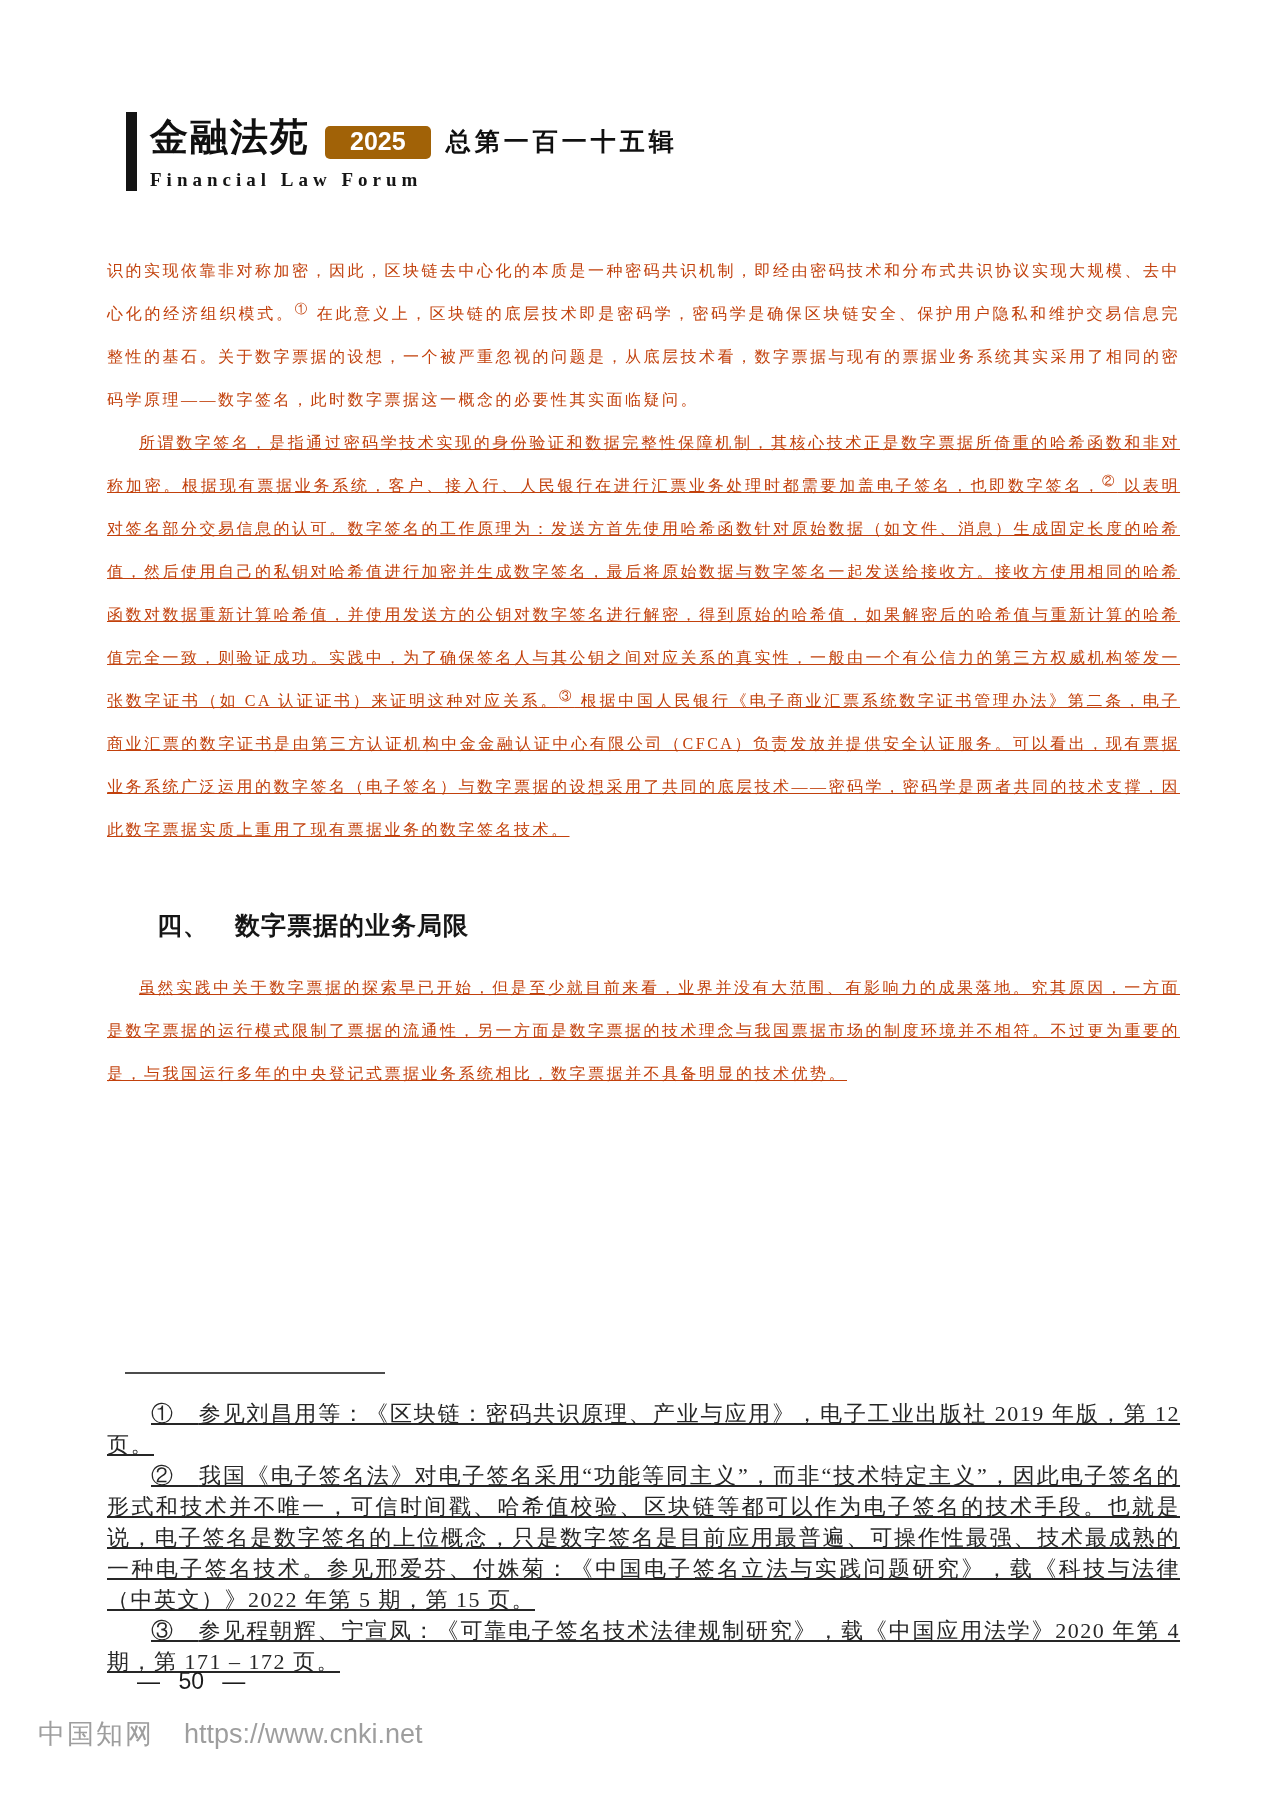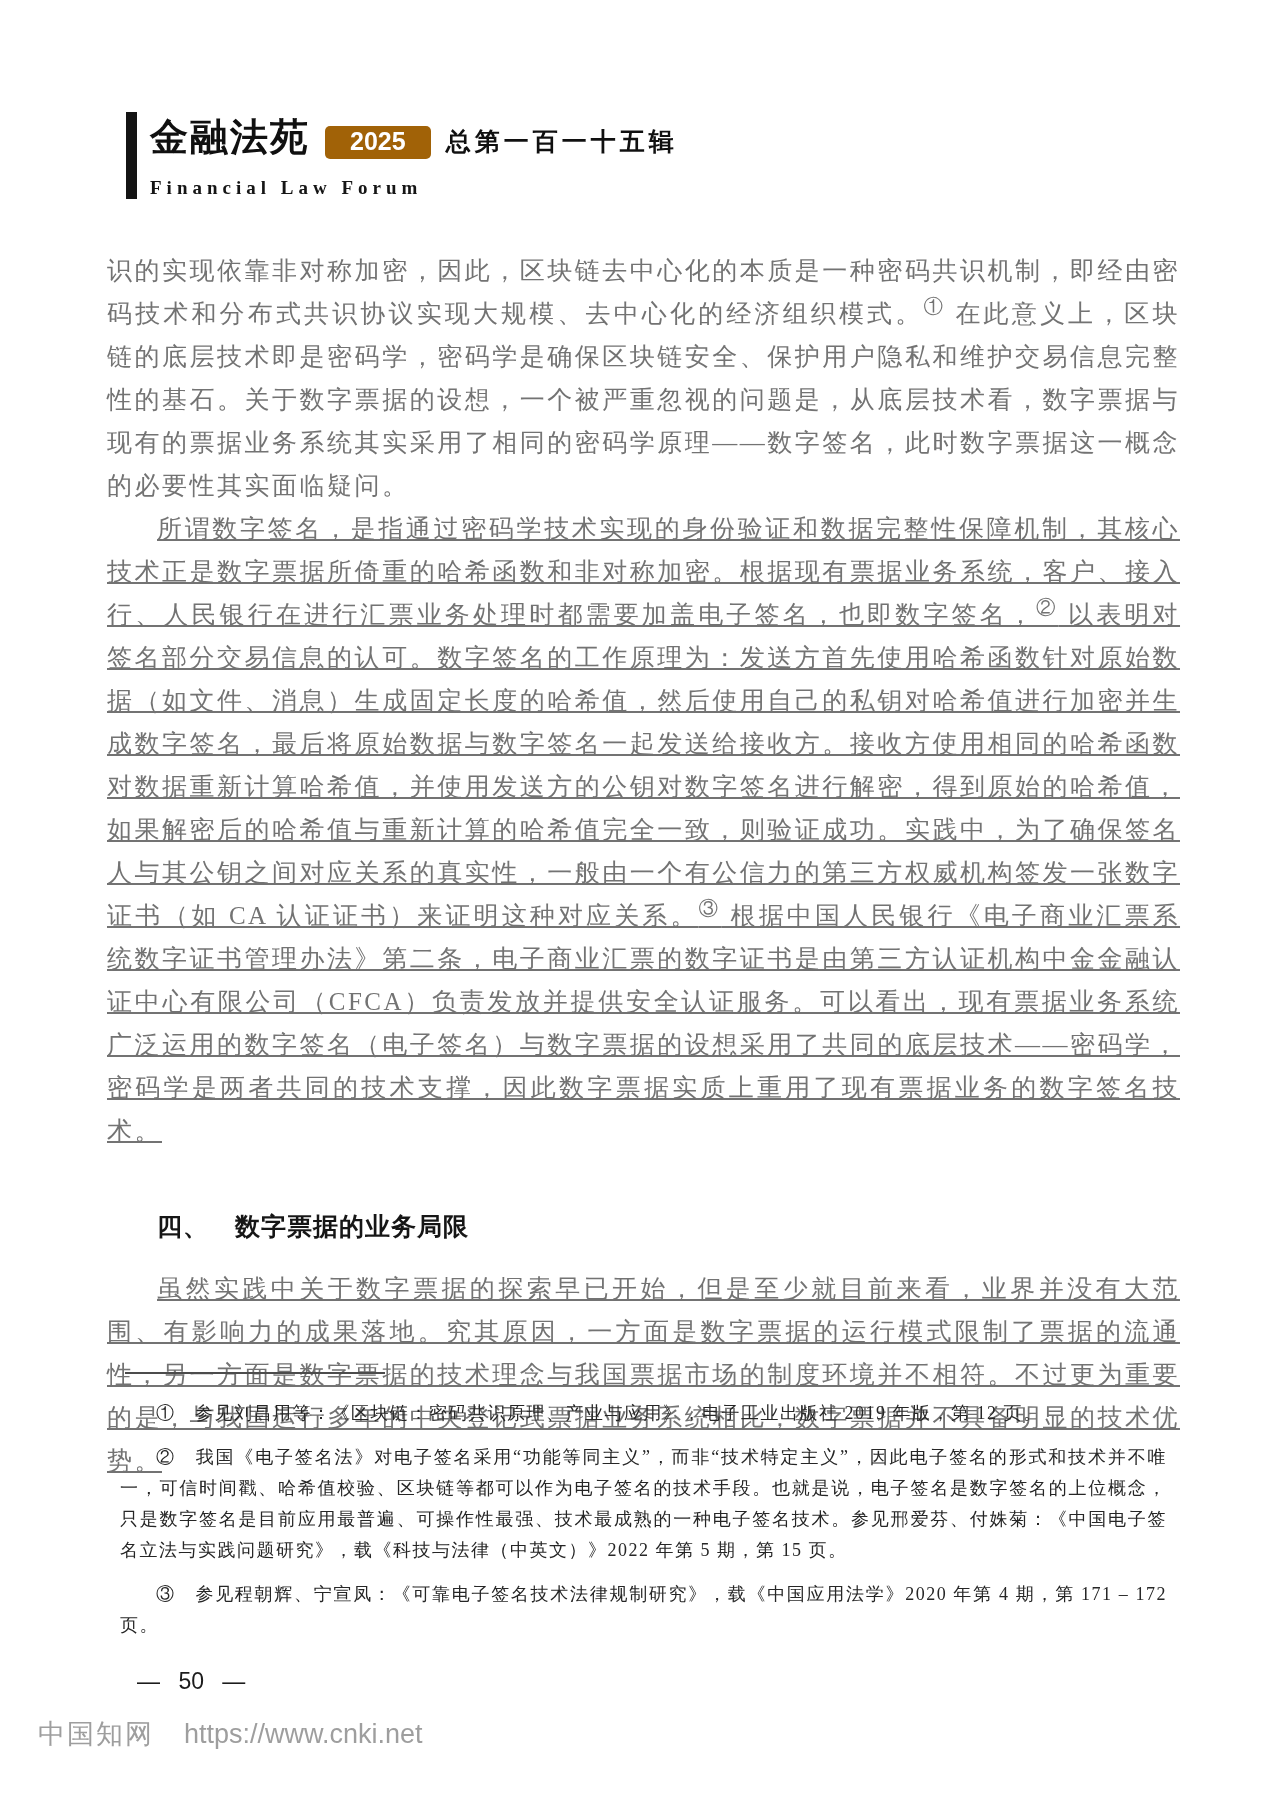--- a/index.html
+++ b/index.html
@@ -19,45 +19,45 @@
   .header-text{display:flex;flex-direction:column;}
   .header-line1{display:flex;align-items:baseline;gap:15px;}
   .journal-title{font-size:38px;font-weight:700;letter-spacing:2px;color:#101010;}
   .year-badge{
     background:#a16207;color:#ffffff;
     font-family:"Liberation Sans","DejaVu Sans",sans-serif;
     font-weight:700;font-size:25px;line-height:1.1;
     padding:2px 25px 3px;border-radius:5px;
   }
   .issue-label{font-size:25px;font-weight:700;letter-spacing:4px;color:#101010;}
-  .journal-subtitle{margin-top:14px;font-size:19px;font-weight:600;letter-spacing:5px;color:#151515;}
+  .journal-subtitle{margin-top:6px;font-size:19px;font-weight:600;letter-spacing:5px;color:#151515;}
 
   
   .body-text{position:absolute;left:107px;top:249px;width:1073px;}
   .body-para{
-    margin:0;font-size:25px;line-height:43px;letter-spacing:2.5px;
-    text-align:justify;color:#737373;
+    margin:0;font-size:16px;line-height:43px;letter-spacing:2.5px;
+    text-align:justify;color:#c2410c;
   }
   .body-para.indent{text-indent:2em;text-decoration:underline;}
   .sup{font-size:0.78em;vertical-align:super;line-height:0;}
   .section-heading{
     margin:58px 0 24px 2em;
     font-family:"Liberation Sans","DejaVu Sans",sans-serif;
     font-size:25px;font-weight:700;letter-spacing:1px;color:#161616;
   }
 
   
   .footnote-section{position:absolute;left:107px;top:1364px;width:1073px;}
   .footnote-separator{
     width:260px;height:0;border:none;border-top:2px solid #4c4c4c;
     margin:8px 0 24px 18px;
   }
   .footnote{
-    margin:13px;font-size:18px;line-height:31px;letter-spacing:1.5px;
-    text-align:justify;text-indent:2em;color:#262626;
+    margin:0;font-size:22px;line-height:31px;letter-spacing:1.5px;
+    text-align:justify;text-indent:2em;color:#262626;text-decoration:underline;
   }
 
   
   .page-number{
     position:absolute;left:137px;top:1668px;
     font-family:Liberation Sans, sans-serif;
     font-size:23px;color:#1c1c1c;word-spacing:12px;
   }
   .watermark{
     position:absolute;left:38px;top:1716px;

